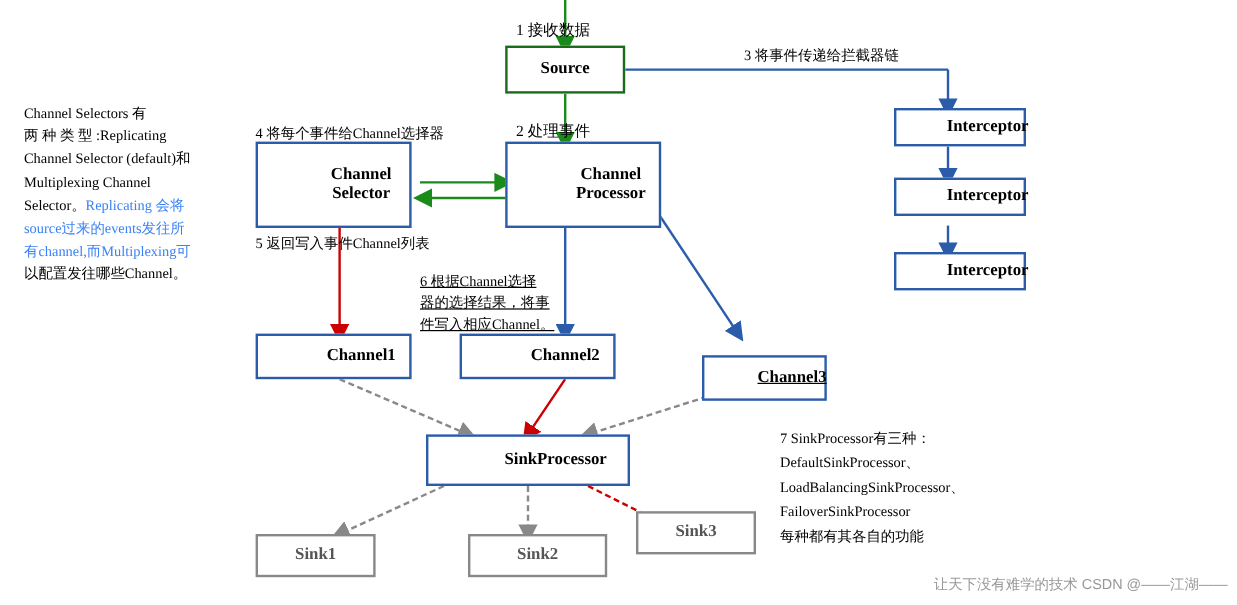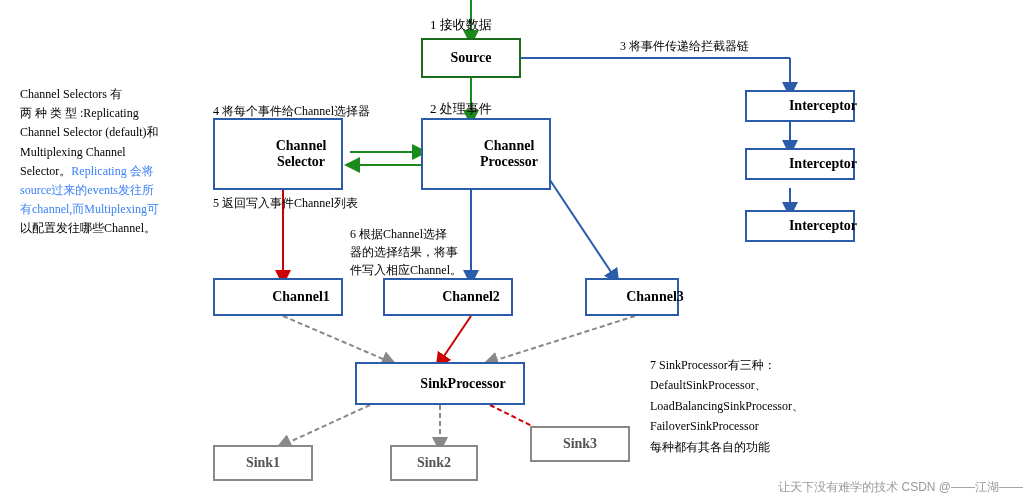--- a/index.html
+++ b/index.html
@@ -122,33 +122,33 @@
 <div class="box box-blue" style="left:213px; top:118px; width:130px; height:72px; white-space:pre-line;">Channel
 Selector</div>
 
 <div class="box box-blue" style="left:421px; top:118px; width:130px; height:72px; white-space:pre-line;">Channel
 Processor</div>
 
 <div class="box box-blue" style="left:213px; top:278px; width:130px; height:38px;">Channel1</div>
 
 <div class="box box-blue" style="left:383px; top:278px; width:130px; height:38px;">Channel2</div>
 
-<div class="box box-blue" style="left:585px; top:278px; width:94px; height:38px;">Channel3</div>
+<div class="box box-blue" style="left:585px; top:296px; width:104px; height:38px;text-decoration:underline;">Channel3</div>
 
 <div class="box box-blue" style="left:745px; top:90px; width:110px; height:32px;">Interceptor</div>
 
 <div class="box box-blue" style="left:745px; top:148px; width:110px; height:32px;">Interceptor</div>
 
 <div class="box box-blue" style="left:745px; top:210px; width:110px; height:32px;">Interceptor</div>
 
 <div class="box box-blue" style="left:355px; top:362px; width:170px; height:43px;">SinkProcessor</div>
 
 <div class="box box-gray" style="left:213px; top:445px; width:100px; height:36px;">Sink1</div>
 
-<div class="box box-gray" style="left:390px; top:445px; width:88px; height:36px;">Sink2</div>
+<div class="box box-gray" style="left:390px; top:445px; width:116px; height:36px;">Sink2</div>
 
 <div class="box box-gray" style="left:530px; top:426px; width:100px; height:36px;">Sink3</div>
 
 <div class="sidebar">
   <span>Channel Selectors 有</span><br>
   <span>两 种 类 型 :Replicating</span><br>
   <span>Channel Selector (default)和</span><br>
   <span>Multiplexing        Channel</span><br>
   <span>Selector。</span><span class="red">Replicating 会将</span><br>
   <span class="red">source过来的events发往所</span><br>
@@ -159,21 +159,21 @@
 <div class="label" style="left:430px; top:5px;margin-top:11px;">1 接收数据</div>
 
 <div class="label" style="left:430px; top:100px;">2 处理事件</div>
 
 <div class="label" style="left:620px; top:38px; font-size:12px;">3 将事件传递给拦截器链</div>
 
 <div class="label" style="left:213px; top:103px; font-size:12px;">4 将每个事件给Channel选择器</div>
 
 <div class="label" style="left:213px; top:195px; font-size:12px;">5 返回写入事件Channel列表</div>
 
-<div class="label" style="left:350px; top:225px; font-size:12px; line-height:1.5; white-space:pre-line;">6 根据Channel选择
+<div class="label" style="left:350px; top:225px; font-size:12px; line-height:1.5; white-space:pre-line;text-decoration:underline;">6 根据Channel选择
 器的选择结果，将事
 件写入相应Channel。</div>
 
 <div class="label" style="left:650px; top:355px; font-size:12px; line-height:1.7; white-space:pre-line;">7 SinkProcessor有三种：
   DefaultSinkProcessor、
   LoadBalancingSinkProcessor、
   FailoverSinkProcessor
  每种都有其各自的功能</div>
 
 <div class="watermark">让天下没有难学的技术   CSDN @——江湖——</div>

